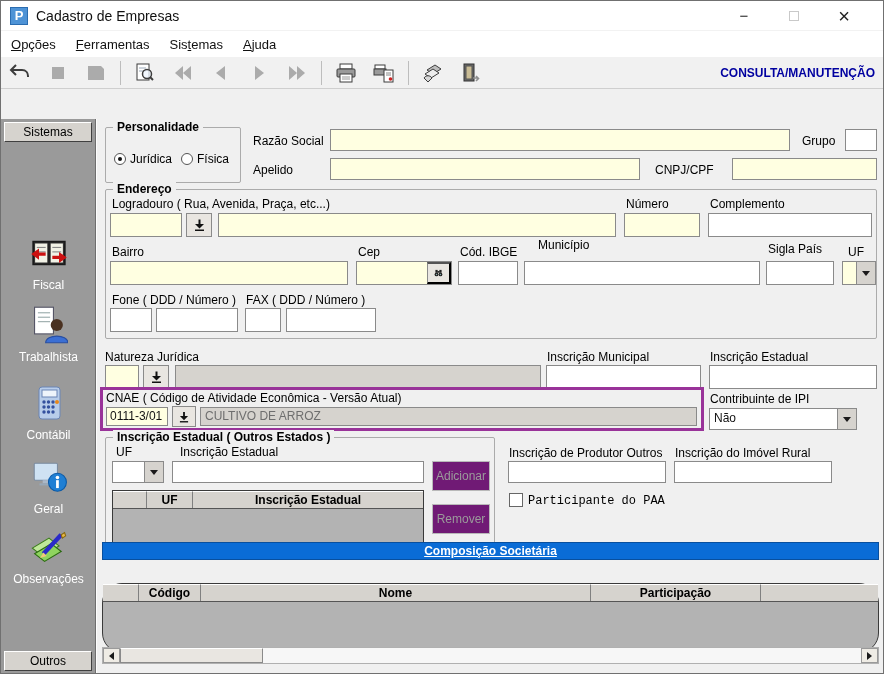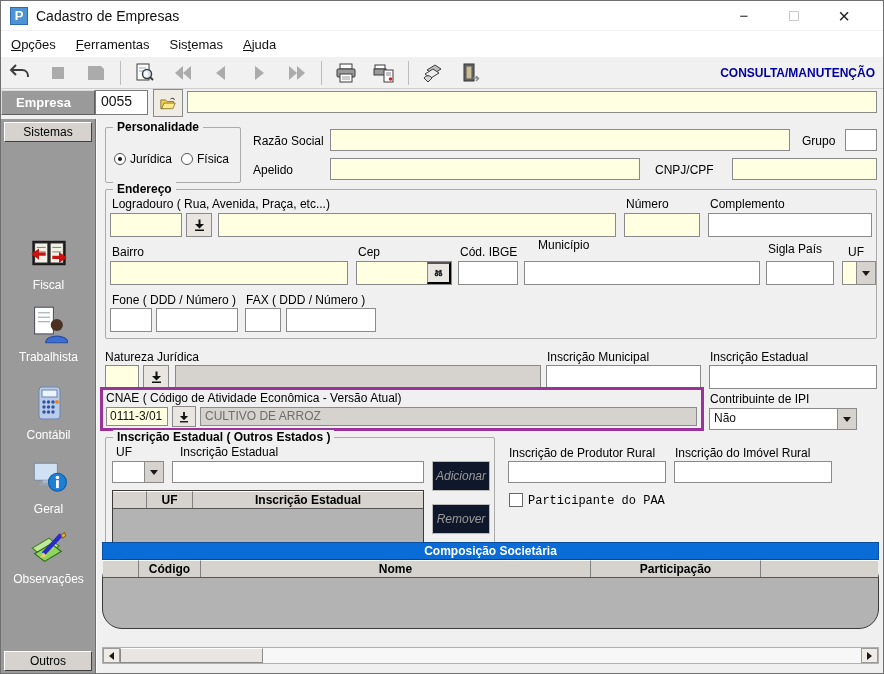--- a/index.html
+++ b/index.html
@@ -87,22 +87,22 @@
   .tri-left { width:0; height:0; border-top:4px solid transparent; border-bottom:4px solid transparent;
               border-right:5px solid #1a1a1a; }
   .tri-right { width:0; height:0; border-top:4px solid transparent; border-bottom:4px solid transparent;
                border-left:5px solid #1a1a1a; }
   .radio { display:inline-block; width:12px; height:12px; border-radius:50%; background:#fff;
            border:1px solid #555; position:relative; vertical-align:-2px; margin-right:4px; }
   .radio.checked::after { content:""; position:absolute; left:3px; top:3px; width:4px; height:4px;
                           border-radius:50%; background:#111; }
   .checkbox { width:14px; height:14px; background:#fff; border:1px solid #666; display:inline-block;
               vertical-align:-3px; margin-right:5px; }
-  .btn-disabled { position:absolute; background:#0f172a; border:1px solid #b9b9b9; color:#9b9b9b;
-                  font-size:12px; display:flex; align-items:center; justify-content:center;font-style:italic; }
+  .btn-disabled { position:absolute; background:#701a75; border:1px solid #b9b9b9; color:#9b9b9b;
+                  font-size:12px; display:flex; align-items:center; justify-content:center; }
   .grid { position:absolute; border:1px solid #3a3a3a; background:#b3b3b3; }
   .grid-header { display:flex; height:18px; background:#D6D3CE; border-bottom:1px solid #555; }
   .hcell { border-right:1px solid #808080; border-top:1px solid #fff; font-weight:bold; font-size:12px;
            display:flex; align-items:center; justify-content:center; height:100%; }
   .hcell:last-child { border-right:none; }
   .comp-title { position:absolute; background:#0A6CD6; color:#fff; font-weight:bold; font-size:12px;
                 display:flex; align-items:center; justify-content:center; border:1px solid #084f9e; }
   .cnae-box { position:absolute; border:3px solid #993399; background:#F0F0F0; }
   .hscroll { position:absolute; height:17px; background:#f7f7f7; border:1px solid #b0b0b0;
              display:flex; align-items:stretch; }
@@ -232,32 +232,20 @@
     <button class="tool-btn">
       <svg width="24" height="24" viewBox="0 0 24 24">
           <rect x="5" y="3" width="10" height="17" fill="#6b6b6b" stroke="#333"></rect>
           <rect x="7" y="5" width="6" height="13" fill="#cabd96" stroke="#555"></rect>
           <path d="M14 17 h5 M17 15 l2.5 2.5 L17 20" stroke="#8f8f8f" stroke-width="1.6" fill="none"></path>
         </svg>
     </button>
     <div class="mode-label">CONSULTA/MANUTENÇÃO</div>
   </div>
 
-  <div class="empresa-row">
-    <div class="empresa-panel">Empresa</div>
-    <div class="empresa-code">0055</div>
-    <button class="folder-btn">
-      <svg width="20" height="15" viewBox="0 0 20 15">
-          <path d="M1 3 h6 l2 2 h8 v3 H7 L4 14 H1 z" fill="#f2cd52" stroke="#7a6a20"></path>
-          <path d="M5 7 h14 l-3 7 H2 z" fill="#ffe98a" stroke="#7a6a20"></path>
-          <path d="M13 2 c2 -2 5 -1 5 1" fill="none" stroke="#333" stroke-width="1.2"></path>
-        </svg>
-    </button>
-    <div class="empresa-name field yellow"></div>
-  </div>
 
   <div class="sidebar">
     <div class="side-small-btn" style="top:3px;">Sistemas</div>
 
 
     <div class="side-item" style="top:112px;">
       <span class="icon-tile">
         <svg width="40" height="36" viewBox="0 0 36 32">
             <rect x="3" y="5" width="30" height="22" fill="#1a1a1a"></rect>
             <path d="M5 7 h12 v18 H5 z" fill="#f2f2e6" stroke="#333"></path>
@@ -462,29 +450,29 @@
       <div class="grid" style="left:6px; top:52px; width:312px; height:60px;">
         <div class="grid-header">
           <span class="hcell" style="width:34px;"></span>
           <span class="hcell" style="width:46px;">UF</span>
           <span class="hcell" style="flex:1;">Inscrição Estadual</span>
         </div>
       </div>
       <button class="btn-disabled" style="left:326px; top:66px; width:58px; height:30px;">Remover</button>
     </div>
 
-    <span class="lbl" style="left:412px; top:327px;">Inscrição de Produtor Rural</span>
+    <span class="lbl" style="left:412px; top:327px;">Inscrição de Produtor Outros</span>
     <div class="field" style="left:411px; top:342px; width:158px; height:22px;"></div>
     <span class="lbl" style="left:578px; top:327px;">Inscrição do Imóvel Rural</span>
     <div class="field" style="left:577px; top:342px; width:158px; height:22px;"></div>
 
     <span class="lbl" style="left:412px; top:374px;font-family:Liberation Mono, monospace;"><span class="checkbox"></span><span>Participante do PAA</span></span>
 
-    <div class="comp-title" style="left:5px; top:423px; width:777px; height:18px;">Composição Societária</div>
-    <div class="grid" style="left:5px; top:440px; width:777px; height:70px;border-radius:20px;">
+    <div class="comp-title" style="left:5px; top:423px; width:777px; height:18px;text-decoration:underline;">Composição Societária</div>
+    <div class="grid" style="left:5px; top:464px; width:777px; height:70px;border-radius:20px;">
       <div class="grid-header">
         <span class="hcell" style="width:36px;"></span>
         <span class="hcell" style="width:62px;">Código</span>
         <span class="hcell" style="width:390px;">Nome</span>
         <span class="hcell" style="width:170px;">Participação</span>
         <span class="hcell" style="flex:1;"></span>
       </div>
     </div>
 
     <div class="hscroll" style="left:5px; top:528px; width:777px;">

